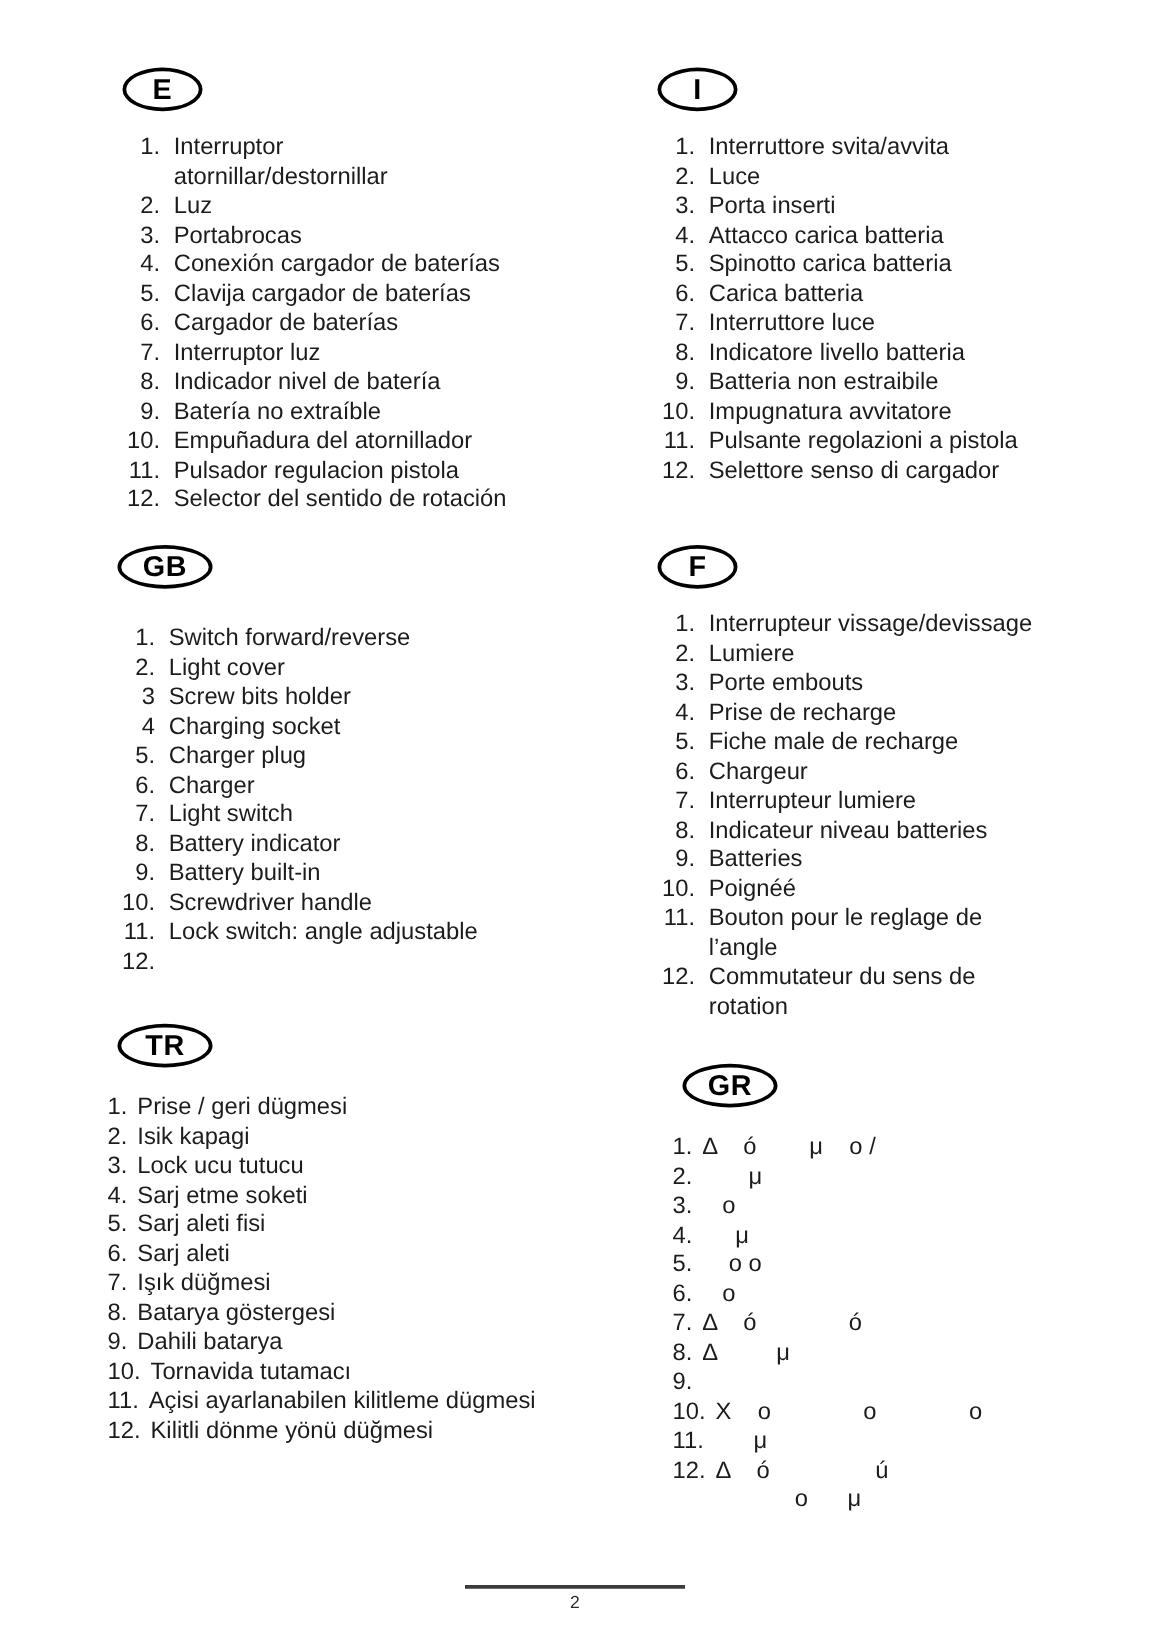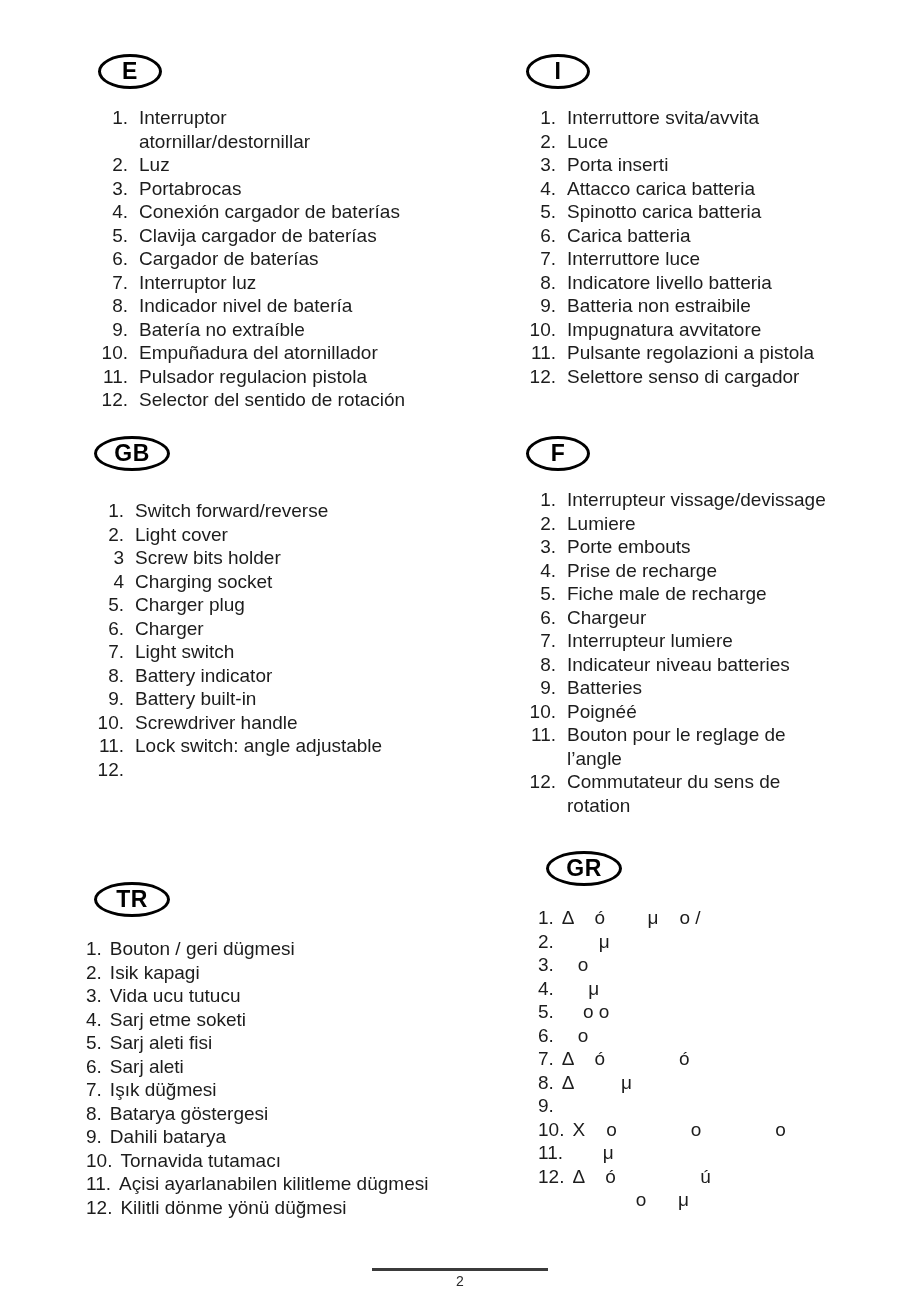--- a/index.html
+++ b/index.html
@@ -15,21 +15,21 @@
     color: #1c1c1c;
     overflow: hidden;
   }
   .section {
     position: absolute;
   }
   .sec-e  { left: 90px;  top: 54px;  width: 392px; }
   .sec-i  { left: 518px; top: 54px;  width: 394px; }
   .sec-gb { left: 86px;  top: 436px; width: 402px; }
   .sec-f  { left: 518px; top: 436px; width: 394px; }
-  .sec-tr { left: 86px;  top: 882px; width: 430px; }
+  .sec-tr { left: 86px;  top: 819px; width: 430px; }
   .sec-gr { left: 538px; top: 851px; width: 394px; }
 
   .badge {
     display: inline-flex;
     align-items: center;
     justify-content: center;
     height: 35px;
     margin-left: 8px;
     border: 3px solid #000000;
     border-radius: 50%;
@@ -306,29 +306,29 @@
 rotation</span>
       </div>
     </div>
 </div>
 
 <div class="section sec-tr plain">
   <div class="badge w2">TR</div>
   <div class="list">
       <div class="item">
         <span class="num">1.</span>
-        <span class="txt">Bouton / geri dügmesi</span>
+        <span class="txt">Prise / geri dügmesi</span>
       </div>
       <div class="item">
         <span class="num">2.</span>
         <span class="txt">Isik kapagi</span>
       </div>
       <div class="item">
         <span class="num">3.</span>
-        <span class="txt">Vida ucu tutucu</span>
+        <span class="txt">Lock ucu tutucu</span>
       </div>
       <div class="item">
         <span class="num">4.</span>
         <span class="txt">Sarj etme soketi</span>
       </div>
       <div class="item">
         <span class="num">5.</span>
         <span class="txt">Sarj aleti fisi</span>
       </div>
       <div class="item">

